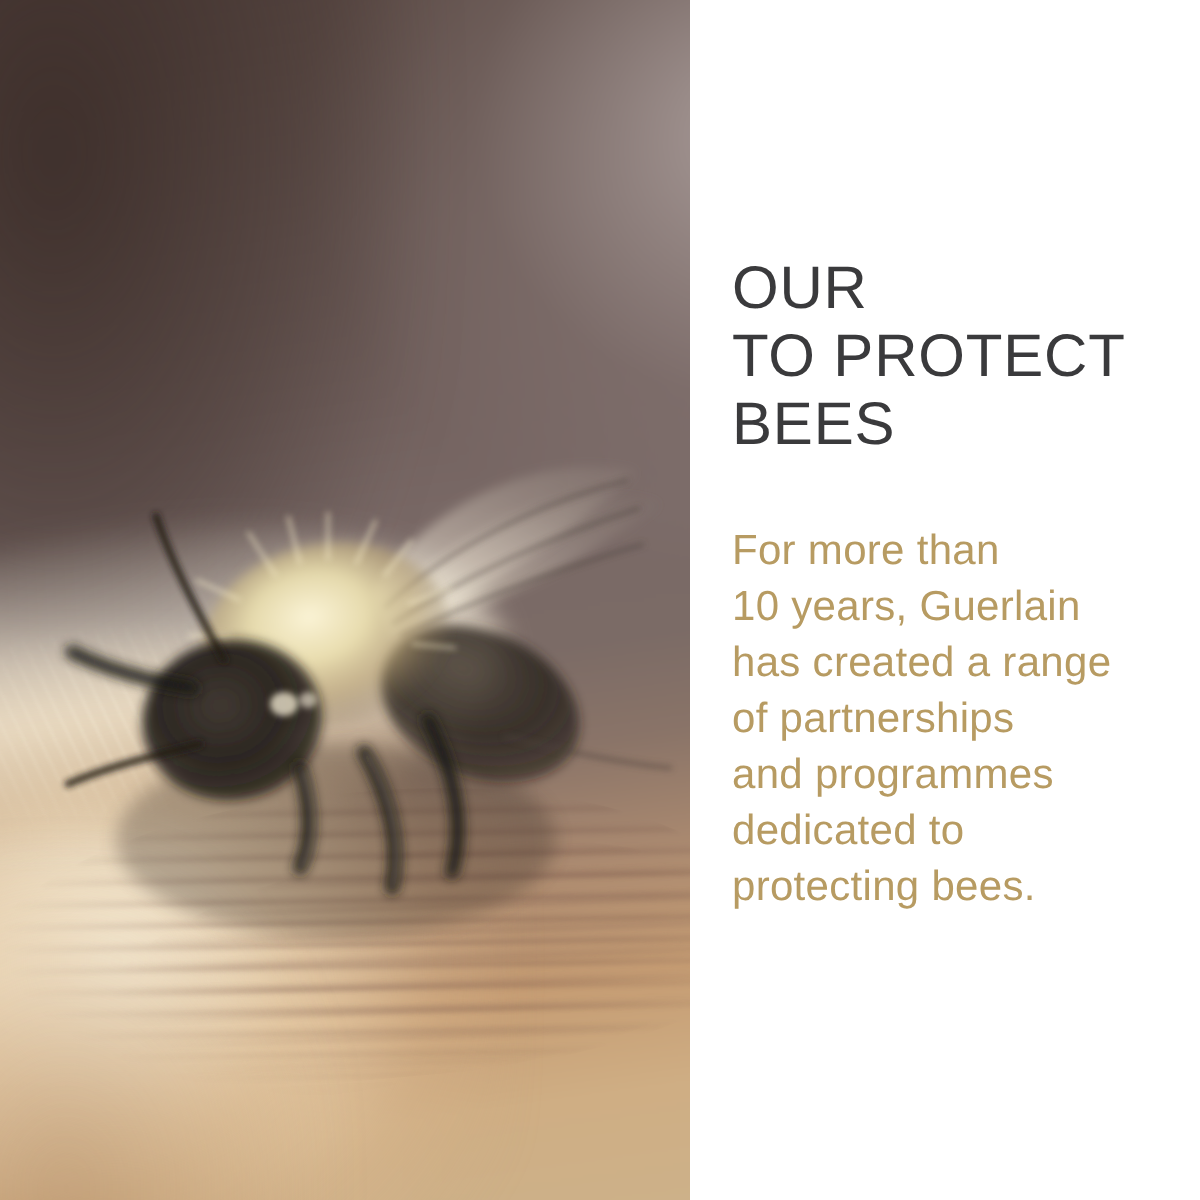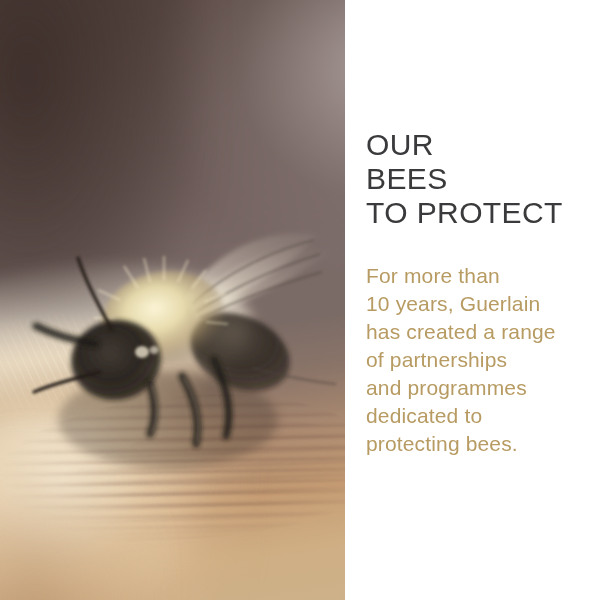--- a/index.html
+++ b/index.html
@@ -321,22 +321,22 @@
 
         <path d="M252 368 C 284 376, 312 382, 336 384" stroke="#4e433c" stroke-width="2" fill="none" opacity="0.55" filter="url(#softBlurSm)"></path>
       </svg>
     </div>
   </div>
 
   <div class="text-panel">
 
     <h1 class="headline">
       <span class="hl">OUR</span>
+      <span class="hl">TO PROTECT</span>
       <span class="hl">BEES</span>
-      <span class="hl">TO PROTECT</span>
     </h1>
 
     <div class="bodycopy">
       <span class="bl">For more than</span>
       <span class="bl">10 years, Guerlain</span>
       <span class="bl">has created a range</span>
       <span class="bl">of partnerships</span>
       <span class="bl">and programmes</span>
       <span class="bl">dedicated to</span>
       <span class="bl">protecting bees.</span>

